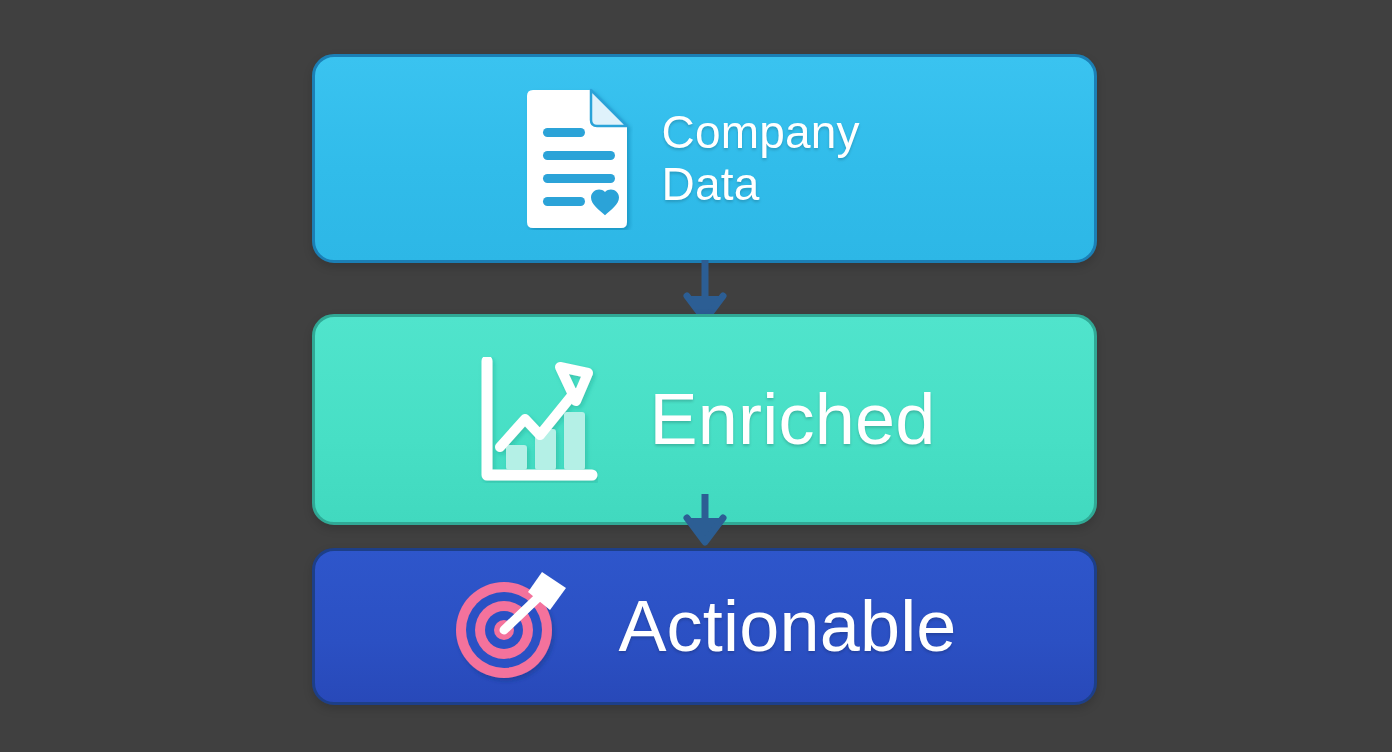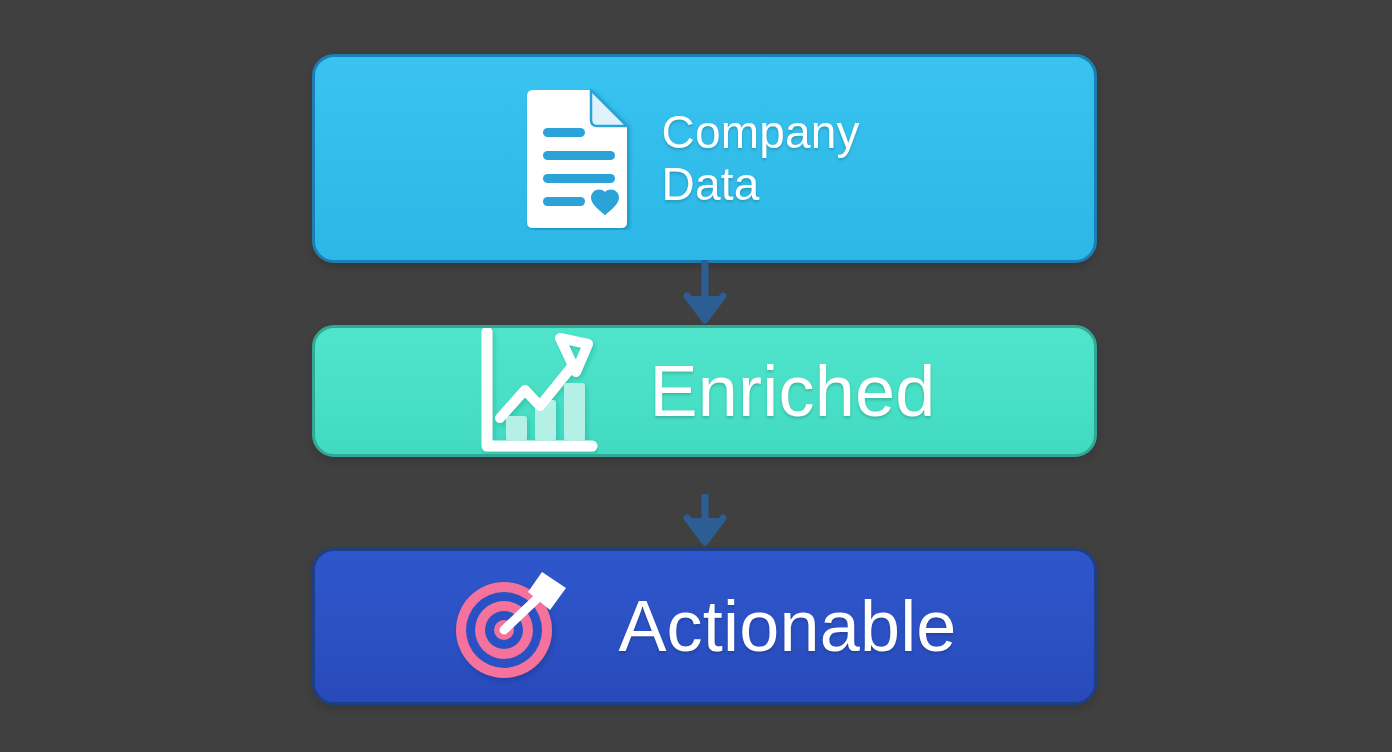--- a/index.html
+++ b/index.html
@@ -35,22 +35,22 @@
     box-shadow: 0 4px 10px rgba(0,0,0,0.16);
   }
 
   .panel-company {
     top: 54px;
     height: 209px;
     background: linear-gradient(180deg, #3ac3f0 0%, #31bcea 55%, #2db7e6 100%);
     border: 3px solid #1b7fb5;
   }
   .panel-enriched {
-    top: 325px;
-    height: 132px;
+    top: 314px;
+    height: 211px;
     background: linear-gradient(180deg, #50e4cc 0%, #47dfc5 60%, #41d9bf 100%);
     border: 3px solid #30a895;
   }
   .panel-actionable {
     top: 548px;
     height: 157px;
     background: linear-gradient(180deg, #2e56cb 0%, #2b50c3 60%, #2849b9 100%);
     border: 3px solid #1d3f88;
   }
 

